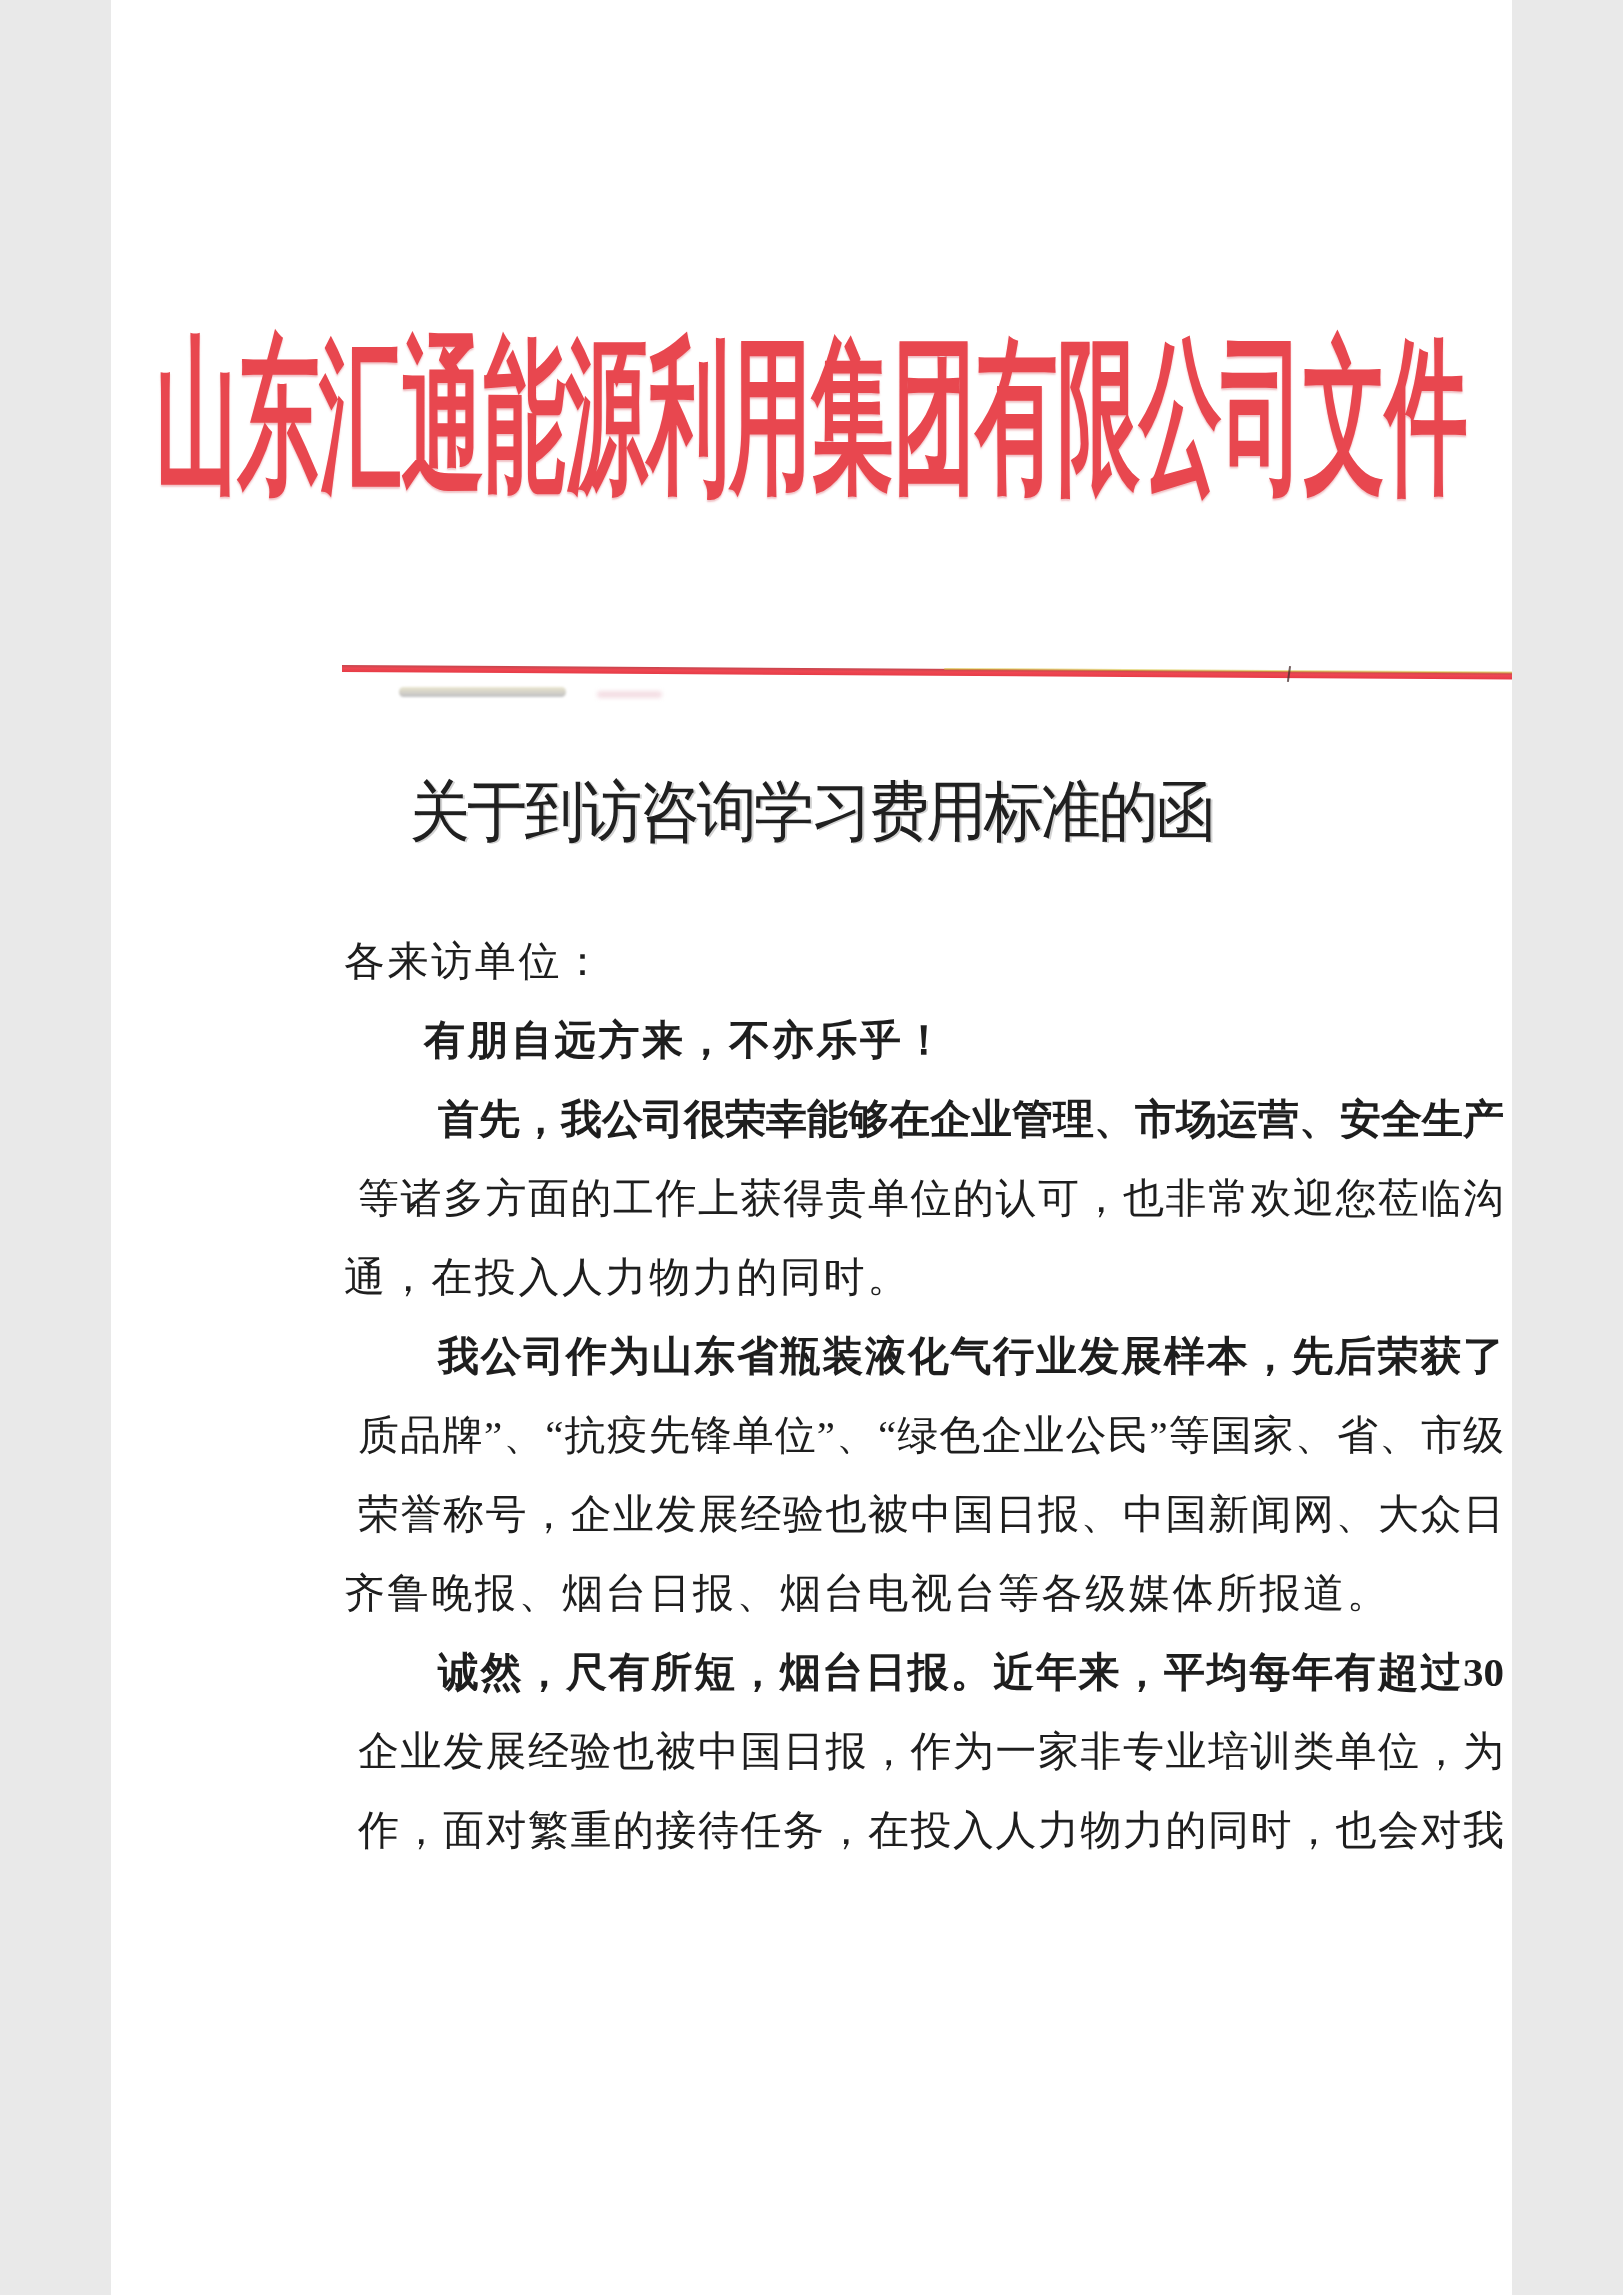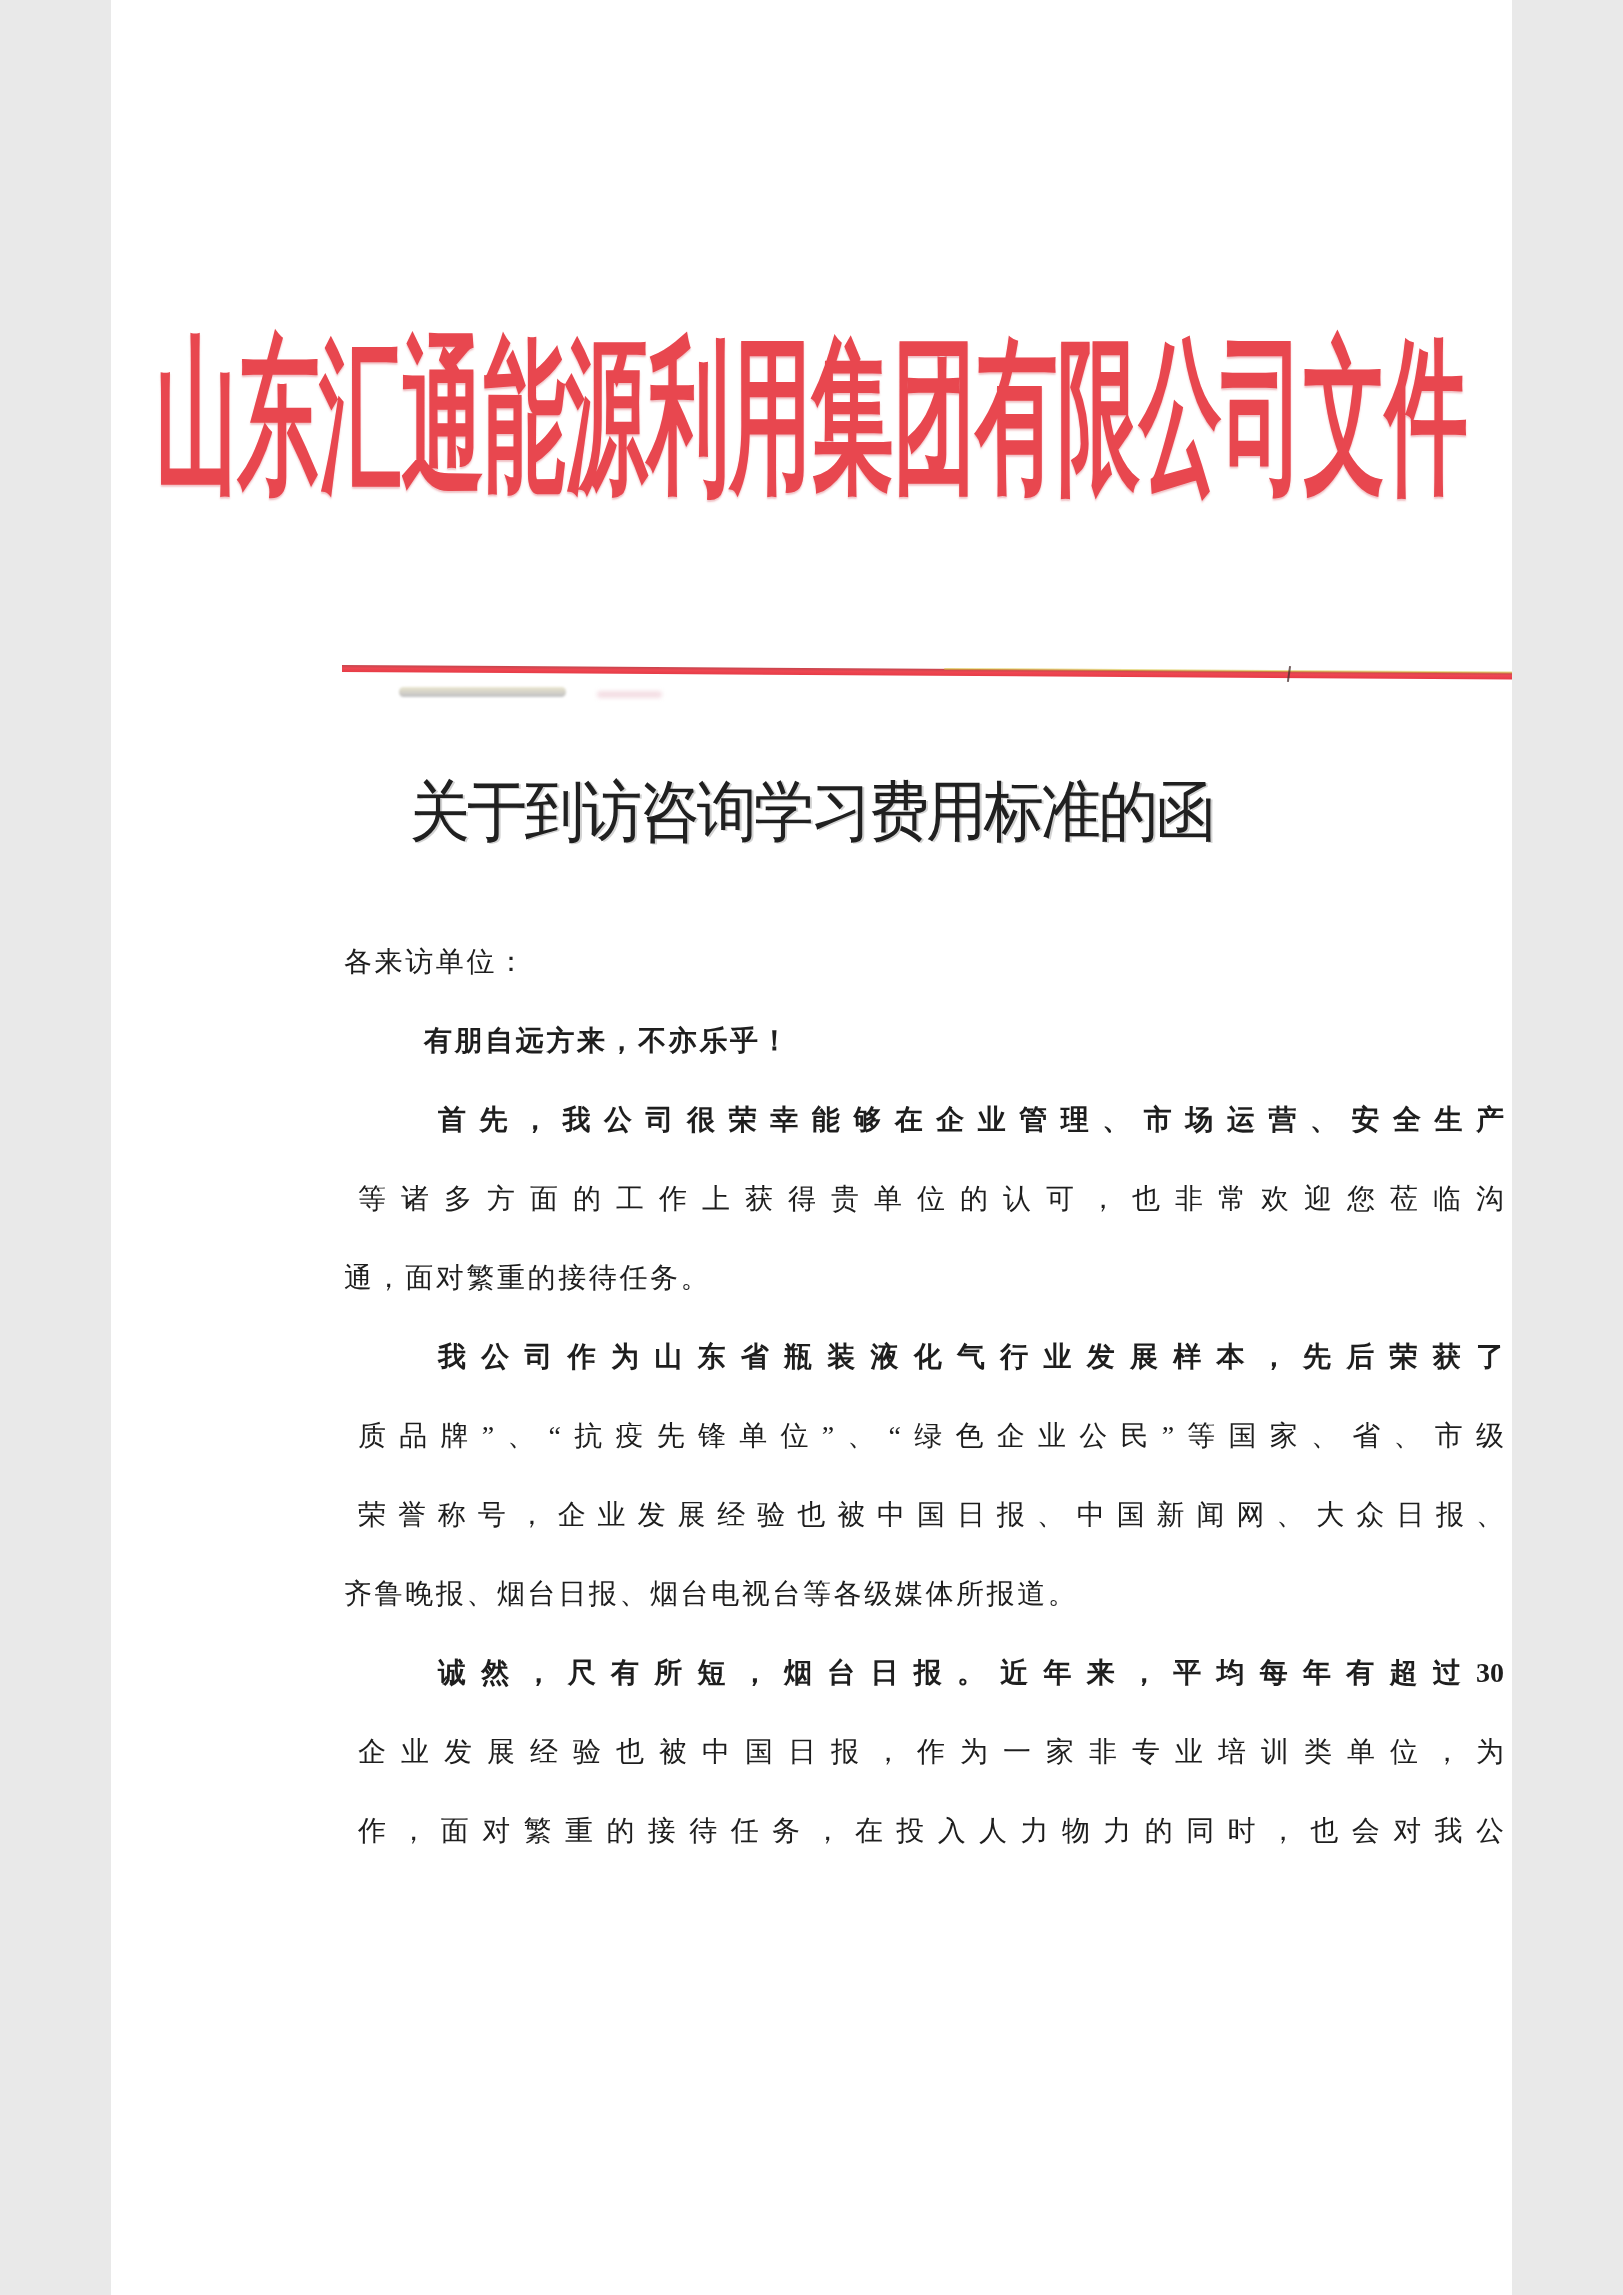--- a/index.html
+++ b/index.html
@@ -112,21 +112,21 @@
     white-space: nowrap;
     text-shadow: 2px 1.3px 0 rgba(95, 95, 95, 0.28);
   }
 
   
   .body-text {
     position: absolute;
     left: 233px;
     top: 922px;
     width: 1160px;
-    font-size: 28px;
+    font-size: 41px;
     line-height: 79px;
     color: #1e1e1e;
   }
   .line {
     height: 79px;
     overflow: hidden;
     text-align: justify;
     text-align-last: left;
   }
   .line.fill { text-align-last: justify; margin-left: 14px; }
@@ -158,21 +158,21 @@
   <div class="smudge-pink"></div>
   <div class="rule-tick"></div>
 
   <div class="doc-title">关于到访咨询学习费用标准的函</div>
 
   <div class="body-text">
     <div class="line sp">各来访单位：</div>
     <div class="line sp indent">有朋自远方来，不亦乐乎！</div>
     <div class="line fill indent">首先，我公司很荣幸能够在企业管理、市场运营、安全生产</div>
     <div class="line fill">等诸多方面的工作上获得贵单位的认可，也非常欢迎您莅临沟</div>
-    <div class="line sp">通，面对繁重的接待任务。</div>
+    <div class="line sp">通，在投入人力物力的同时。</div>
     <div class="line fill indent">我公司作为山东省瓶装液化气行业发展样本，先后荣获了</div>
     <div class="line fill">质品牌”、“抗疫先锋单位”、“绿色企业公民”等国家、省、市级</div>
     <div class="line fill">荣誉称号，企业发展经验也被中国日报、中国新闻网、大众日报、</div>
     <div class="line sp">齐鲁晚报、烟台日报、烟台电视台等各级媒体所报道。</div>
     <div class="line fill indent">诚然，尺有所短，烟台日报。近年来，平均每年有超过30</div>
     <div class="line fill">企业发展经验也被中国日报，作为一家非专业培训类单位，为</div>
     <div class="line fill">作，面对繁重的接待任务，在投入人力物力的同时，也会对我公</div>
   </div>
 
   <div class="page-number">1</div>

